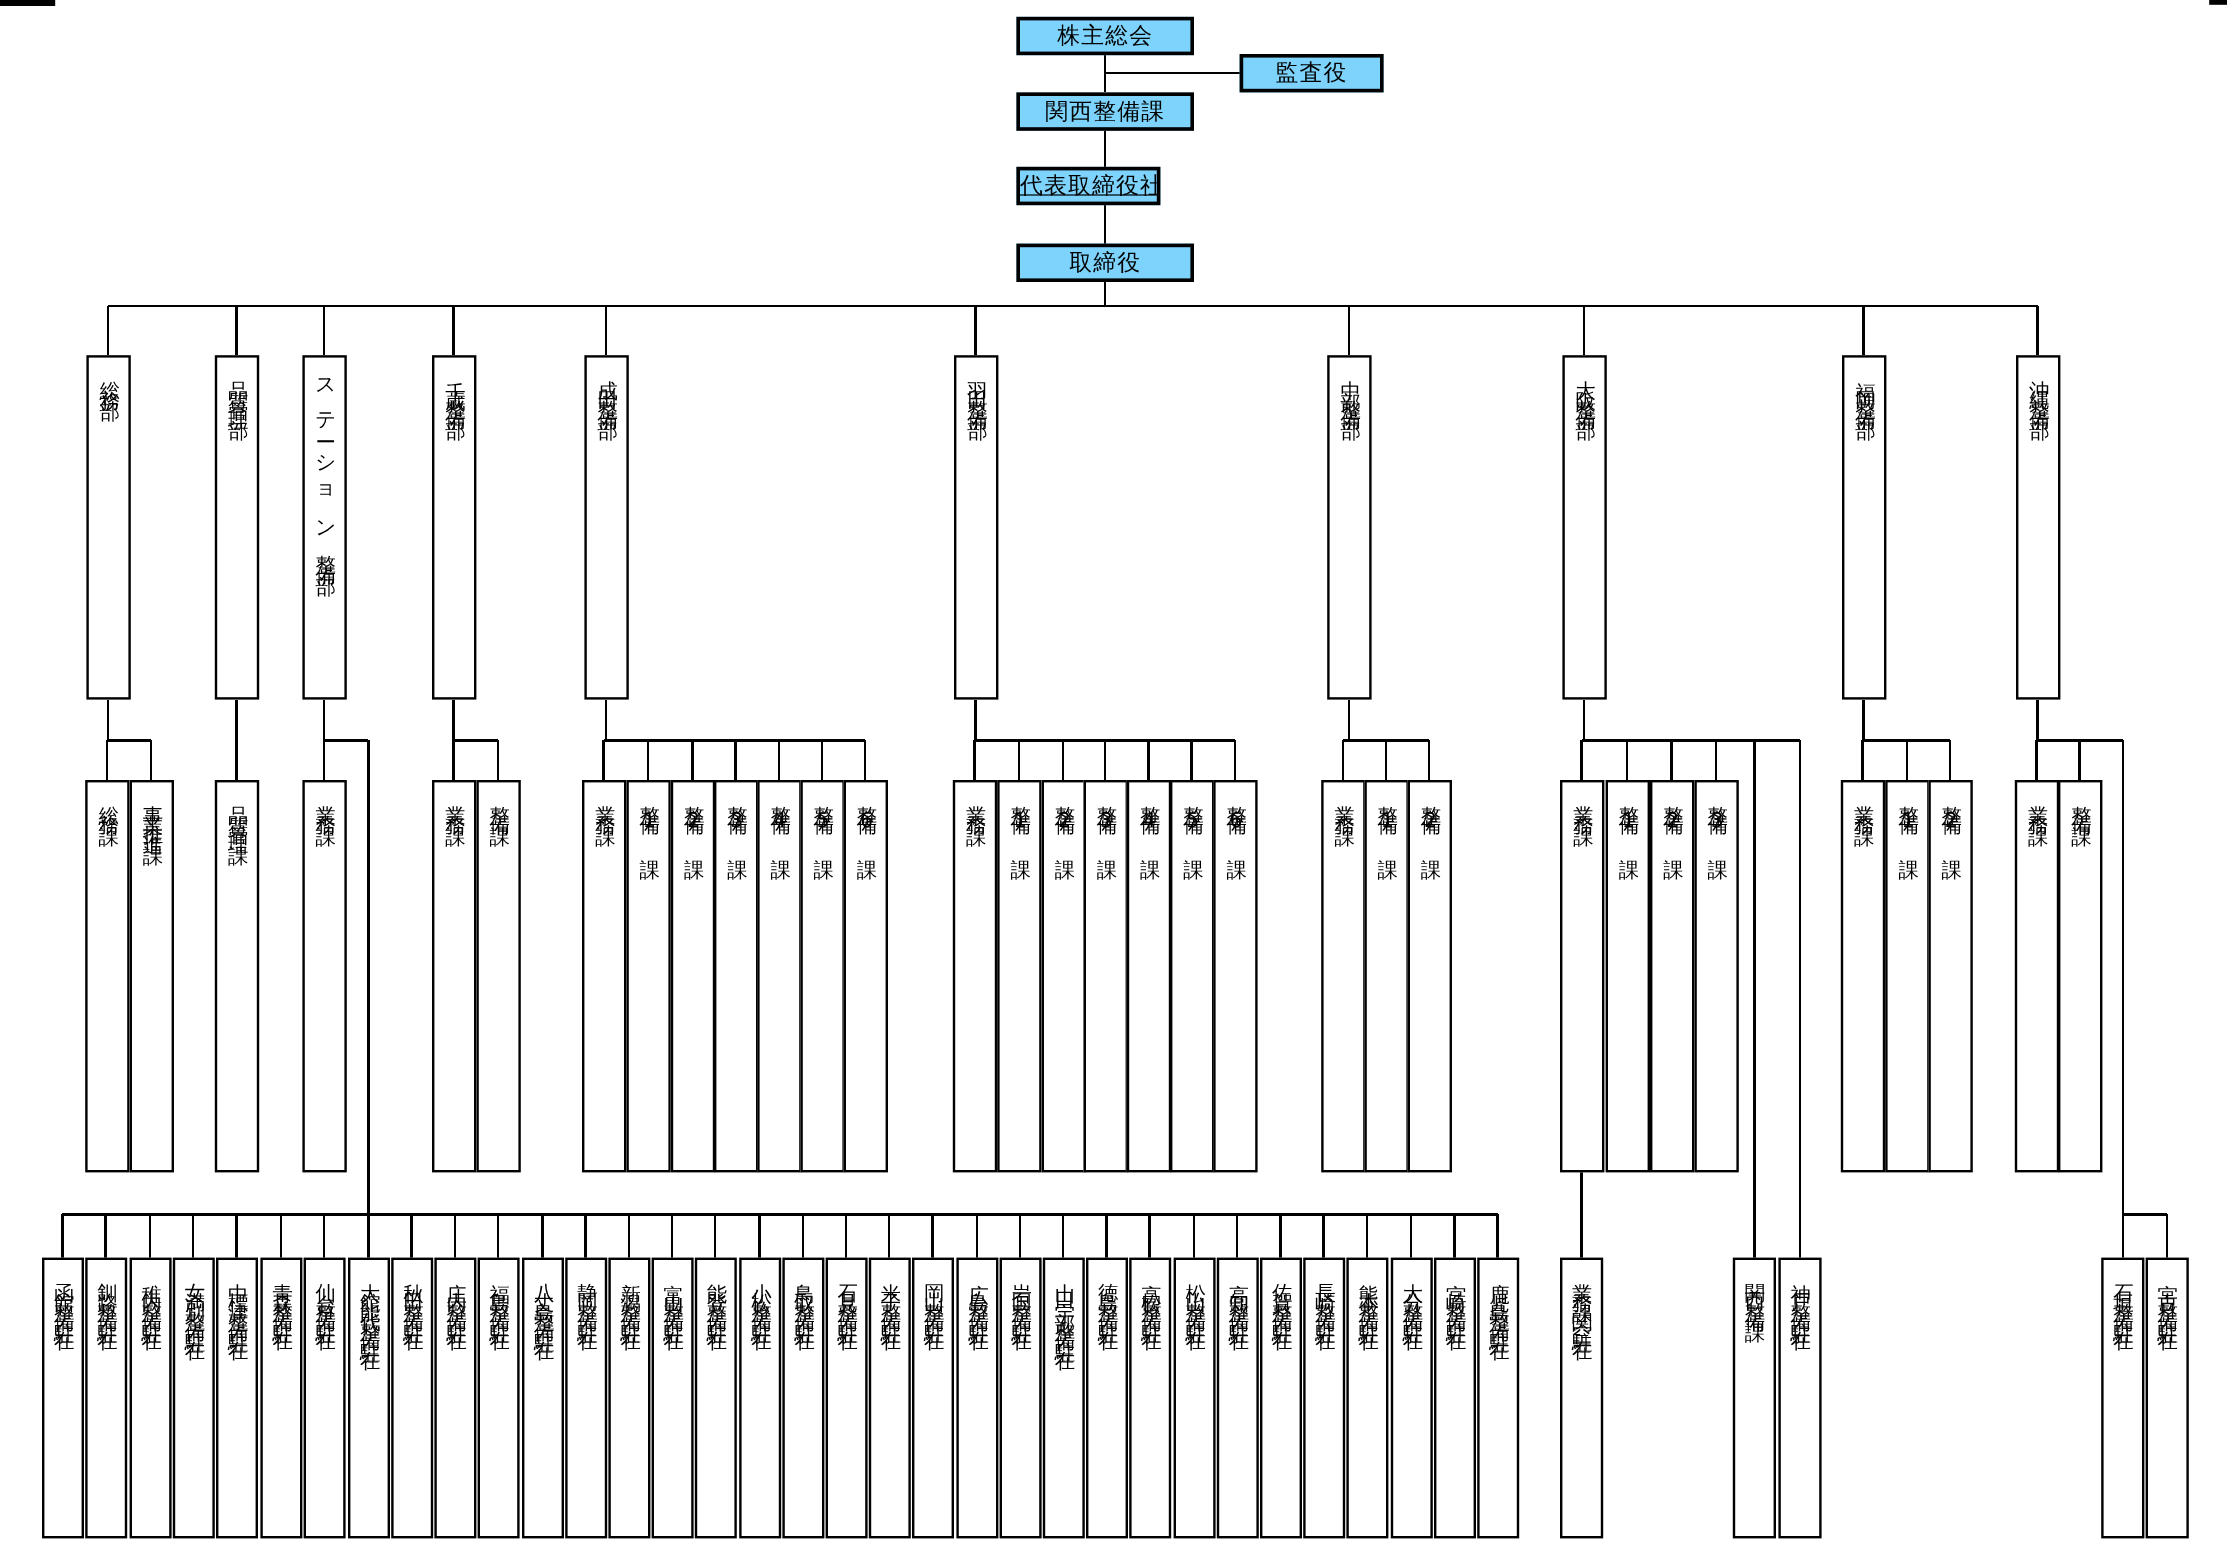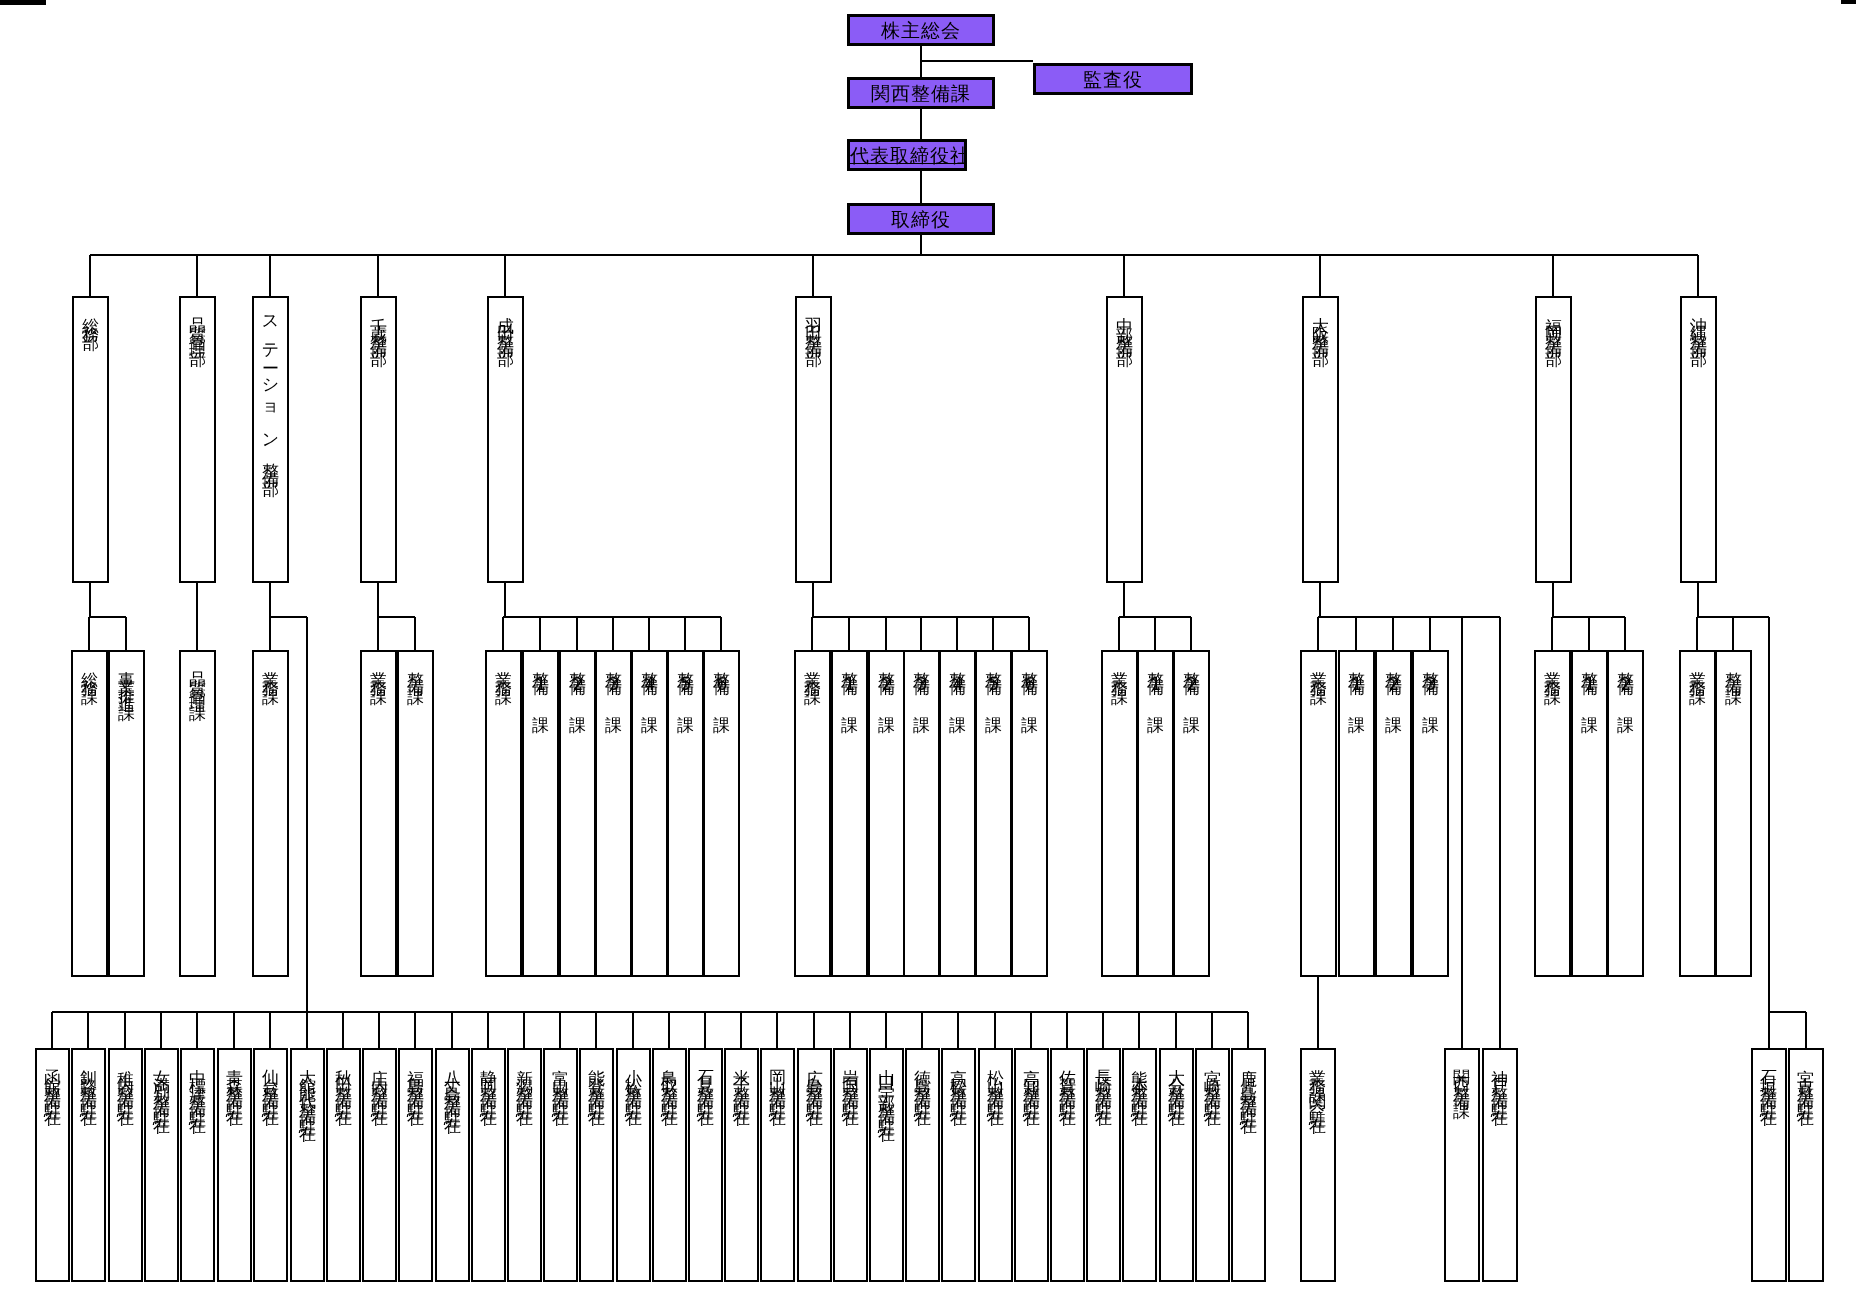--- a/index.html
+++ b/index.html
@@ -7,21 +7,21 @@
     position:relative;
     width:1856px;height:1293px;
     background:#ffffff;
     font-family:"DejaVu Sans","Liberation Sans",sans-serif;
     color:#000;
     overflow:hidden;
   }
   #wires{position:absolute;left:0;top:0;}
   .hbox{
     position:absolute;box-sizing:border-box;
-    border:3px solid #000;background:#8b5cf6;
+    border:3px solid #000;background:#7dd3fc;
     text-align:center;font-size:19px;letter-spacing:1px;
     white-space:nowrap;overflow:hidden;
   }
   .vbox{
     position:absolute;box-sizing:border-box;
     border:2px solid #000;background:#fff;
     writing-mode:vertical-rl;text-orientation:upright;
     font-size:17px;letter-spacing:8px;padding-top:6px;
     white-space:nowrap;overflow:hidden;
   }
@@ -143,21 +143,21 @@
       <line x1="1212" y1="1012" x2="1212" y2="1048" stroke="#000" stroke-width="2"></line>
       <line x1="1248" y1="1012" x2="1248" y2="1048" stroke="#000" stroke-width="2"></line>
     </svg>
   <div class="corner" style="left:0;top:0;width:46px;height:5px;"></div>
   <div class="corner" style="left:1841px;top:0;width:15px;height:4px;"></div>
   <div id="boxes">
       <div class="hbox" style="left: 847px; top: 14px; width: 148px; height: 32px; line-height: 26px;">株主総会</div>
       <div class="hbox" style="left: 847px; top: 77px; width: 148px; height: 32px; line-height: 26px;">関西整備課</div>
       <div class="hbox" style="left: 847px; top: 139px; width: 120px; height: 32px; line-height: 26px; text-decoration: underline;">代表取締役社長</div>
       <div class="hbox" style="left: 847px; top: 203px; width: 148px; height: 32px; line-height: 26px;">取締役</div>
-      <div class="hbox" style="left: 1033px; top: 63px; width: 160px; height: 32px; line-height: 26px;">監査役</div>
+      <div class="hbox" style="left: 1033px; top: 45px; width: 120px; height: 32px; line-height: 26px;">監査役</div>
       <div class="vbox" style="left: 72px; top: 296px; width: 37px; height: 287px; line-height: 33px;">総務部</div>
       <div class="vbox" style="left: 71px; top: 650px; width: 37px; height: 327px; line-height: 33px;">総務課</div>
       <div class="vbox" style="left: 108px; top: 650px; width: 37px; height: 327px; line-height: 33px;">事業推進課</div>
       <div class="vbox" style="left: 179px; top: 296px; width: 37px; height: 287px; line-height: 33px;">品質管理部</div>
       <div class="vbox" style="left: 179px; top: 650px; width: 37px; height: 327px; line-height: 33px;">品質管理課</div>
       <div class="vbox" style="left: 252px; top: 296px; width: 37px; height: 287px; line-height: 33px;">ステーション整備部</div>
       <div class="vbox" style="left: 252px; top: 650px; width: 37px; height: 327px; line-height: 33px;">業務課</div>
       <div class="vbox" style="left: 360px; top: 296px; width: 37px; height: 287px; line-height: 33px;">千歳整備部</div>
       <div class="vbox" style="left: 360px; top: 650px; width: 37px; height: 327px; line-height: 33px;">業務課</div>
       <div class="vbox" style="left: 397px; top: 650px; width: 37px; height: 327px; line-height: 33px;">整備課</div>

